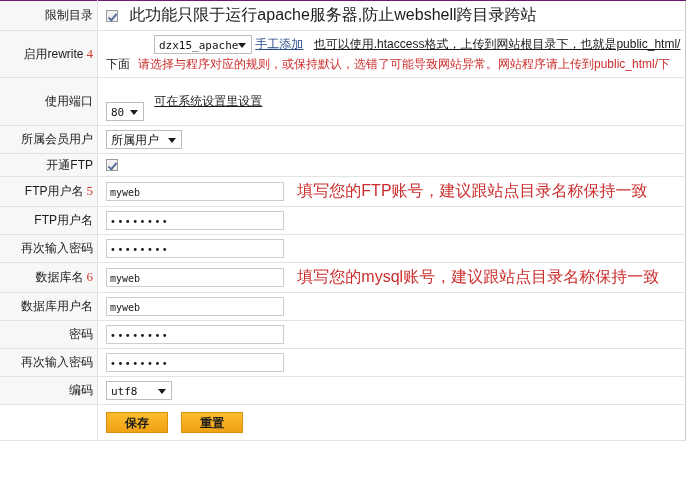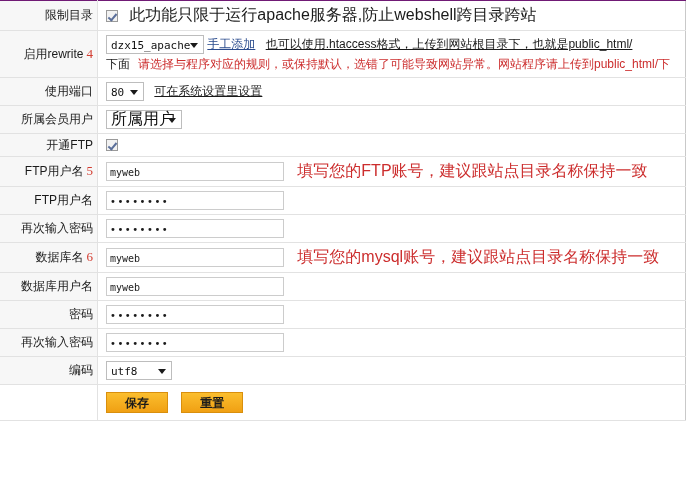--- a/index.html
+++ b/index.html
@@ -105,40 +105,40 @@
     padding: 0 4px;
     box-sizing: border-box;
     vertical-align: middle;
     position: relative;
     font-family: "DejaVu Sans Mono", "Liberation Mono", monospace;
     font-size: 11px;
     color: #111111;
     white-space: nowrap;
   }
   .select-box.cjk {
-    font-family: Liberation Mono, monospace;
-    font-size: 16px;
+    font-family: Liberation Sans, sans-serif;
+    font-size: 12px;
   }
   .select-box .sel-val {
     display: inline-block;
     padding-right: 14px;
   }
   .select-box .caret {
     position: absolute;
     right: 5px;
     top: 50%;
     margin-top: -2px;
     width: 0;
     height: 0;
     border-left: 4px solid transparent;
     border-right: 4px solid transparent;
     border-top: 5px solid #1a1a1a;
   }
-  .sel-rewrite { width: 98px; }
-  .sel-port    { width: 38px; }
+  .sel-rewrite { width: 98px; margin-left: 48px; }
+  .sel-port    { width: 38px; margin-top: 20px; }
   .sel-member  { width: 76px; }
   .sel-charset { width: 66px; }
 
   .text-input {
     display: inline-block;
     width: 178px;
     height: 19px;
     line-height: 19px;
     border: 1px solid #cccccc;
     background: #ffffff;

